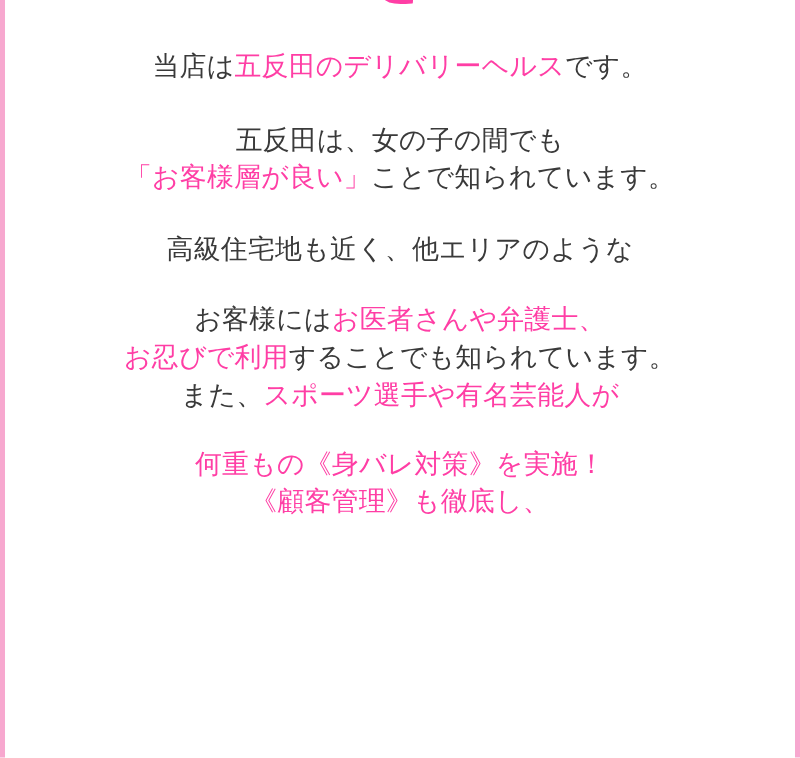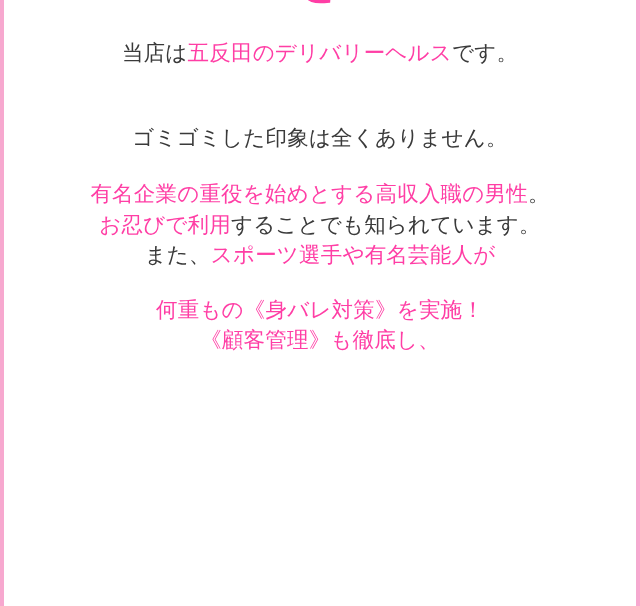--- a/index.html
+++ b/index.html
@@ -73,34 +73,42 @@
   <div class="pad-top"></div>
 
   <div class="block">
     <div class="line">
       <span>当店は</span><span class="pink">五反田のデリバリーヘルス</span><span>です。</span>
     </div>
   </div>
 
   <div class="gap-lg"></div>
 
-
-  <div class="gap-md"></div>
-
   <div class="block">
     <div class="line">
-      <span>ゴミゴミした印象は全くありません。</span>
+      <span>五反田は、女の子の間でも</span>
+    </div>
+    <div class="line">
+      <span class="pink">「お客様層が良い」</span><span>ことで知られています。</span>
     </div>
   </div>
 
   <div class="gap-md"></div>
 
   <div class="block">
     <div class="line">
-      <span class="pink">有名企業の重役を始めとする高収入職の男性</span><span>。</span>
+      <span>高級住宅地も近く、他エリアのような</span>
+    </div>
+  </div>
+
+  <div class="gap-md"></div>
+
+  <div class="block">
+    <div class="line">
+      <span>お客様には</span><span class="pink">お医者さんや弁護士、</span>
     </div>
     <div class="line">
       <span class="pink">お忍びで利用</span><span>することでも知られています。</span>
     </div>
     <div class="line">
       <span>また、</span><span class="pink">スポーツ選手や有名芸能人が</span>
     </div>
   </div>
 
   <div class="gap-sm"></div>

